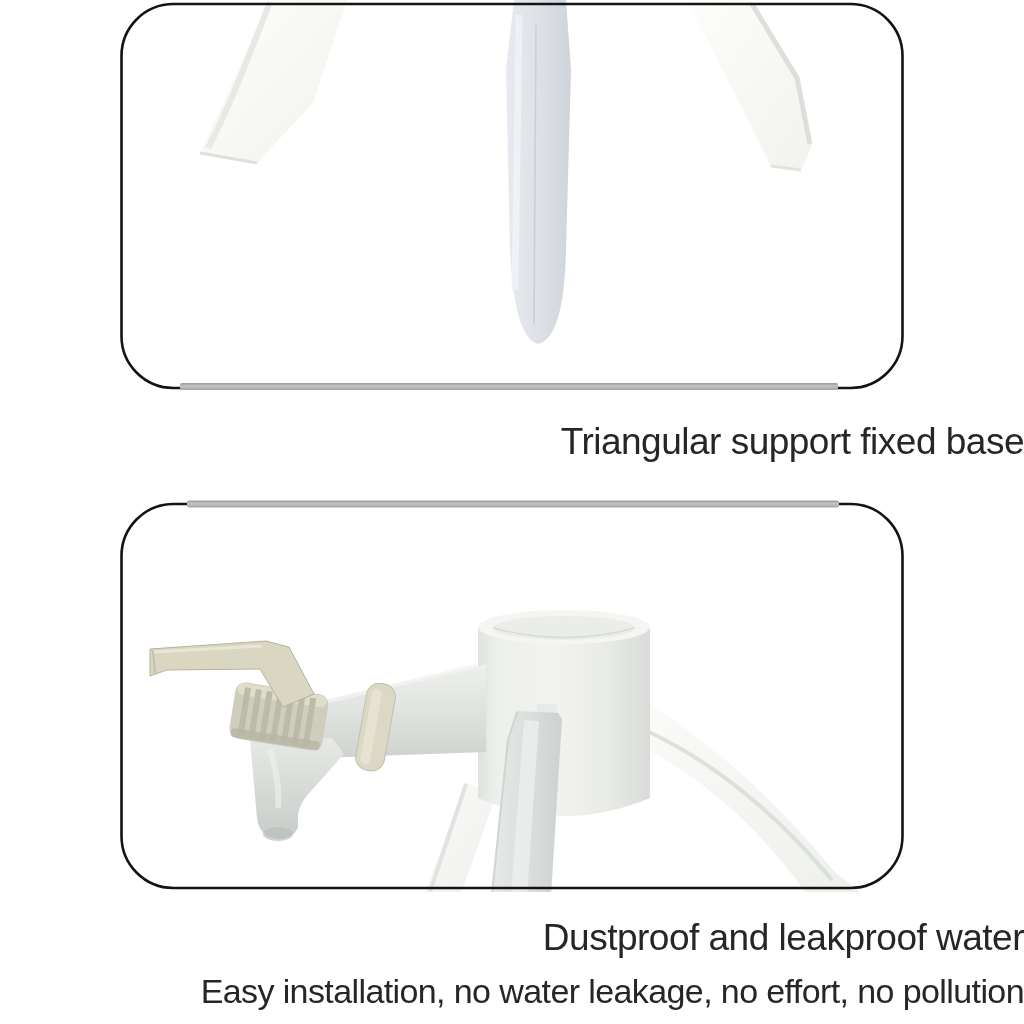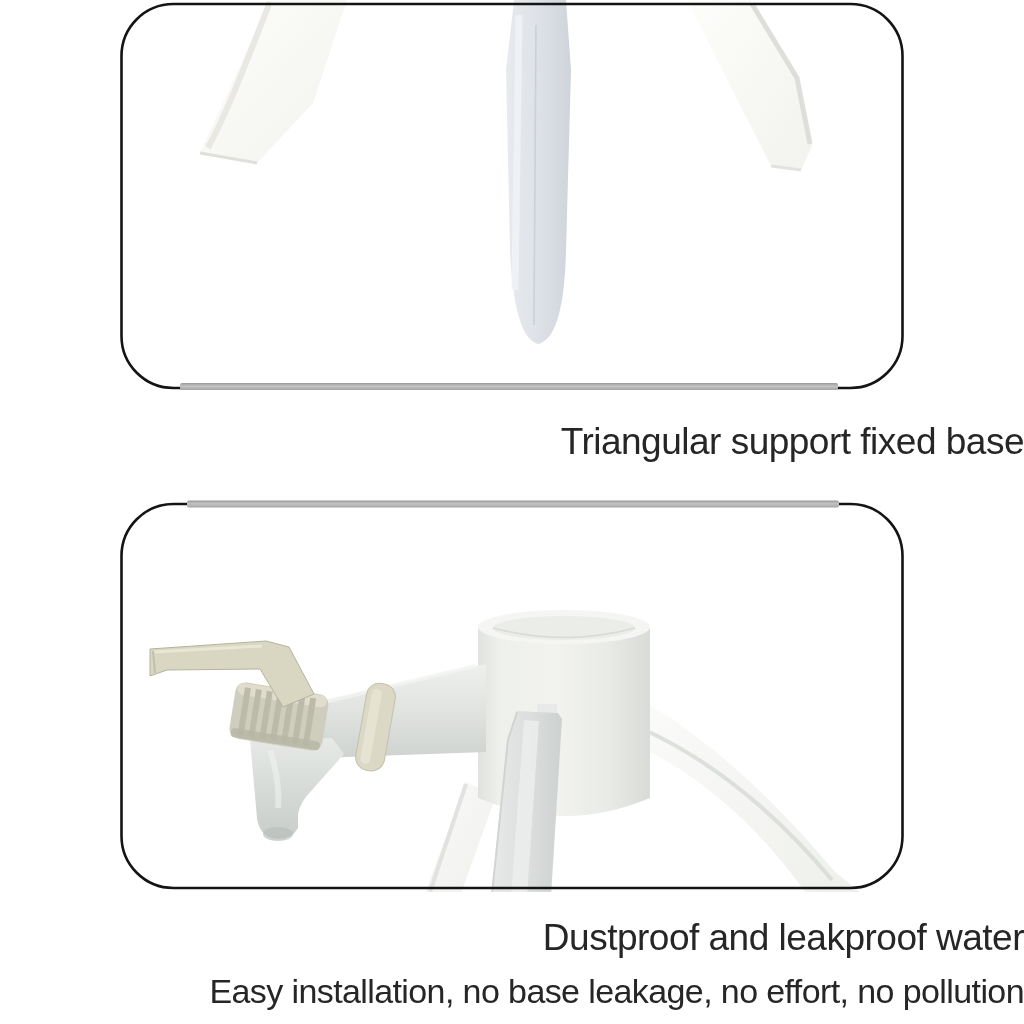--- a/index.html
+++ b/index.html
@@ -182,15 +182,15 @@
         </g>
       </g>
 
       <rect class="frame-border" x="1.5" y="4" width="781" height="384" rx="52"></rect>
       <rect x="67" y="0.5" width="652" height="7" rx="2" fill="url(#gBar2)"></rect>
     </svg>
   </figure>
 
   <div class="caption caption-bottom">Dustproof and leakproof water</div>
 
-  <div class="tagline">Easy installation, no base leakage, no effort, no pollution</div>
+  <div class="tagline">Easy installation, no water leakage, no effort, no pollution</div>
 
 </div>
 
 </body></html>

